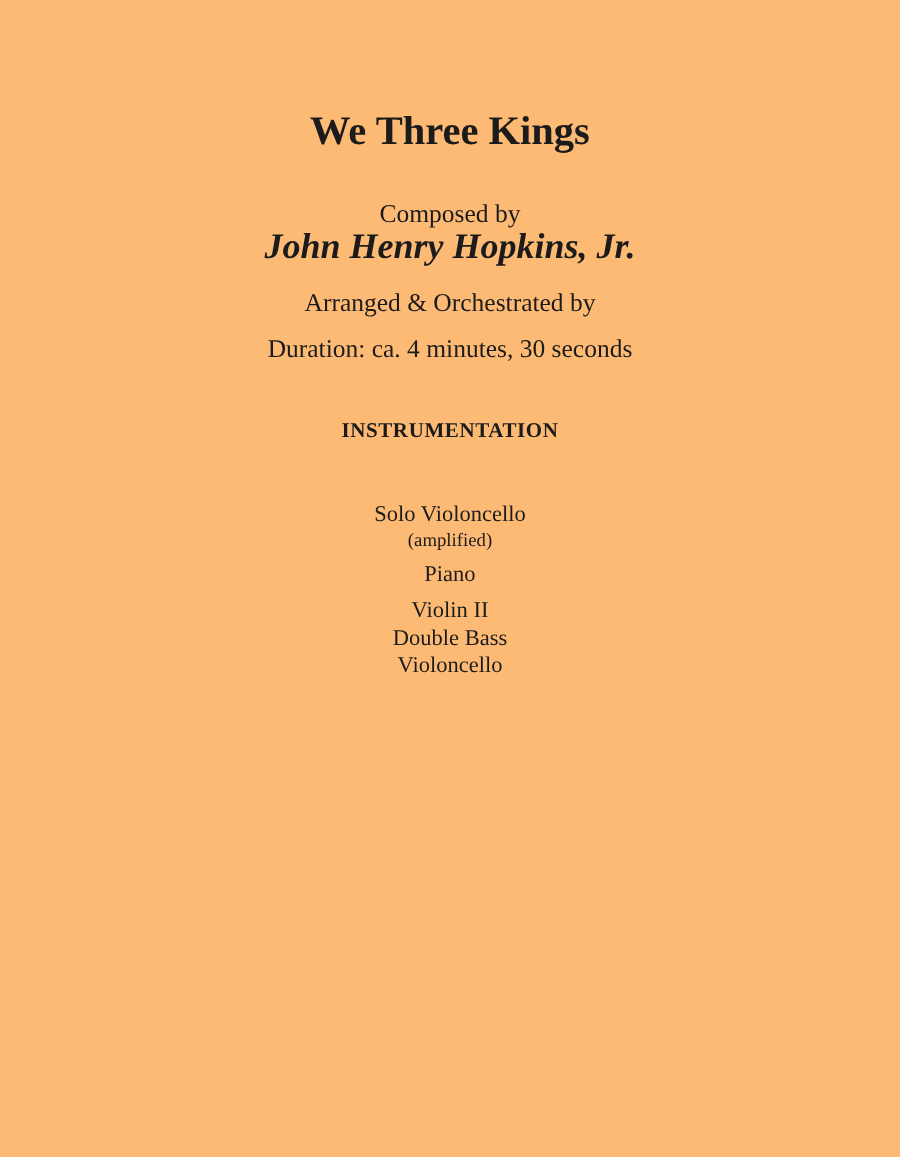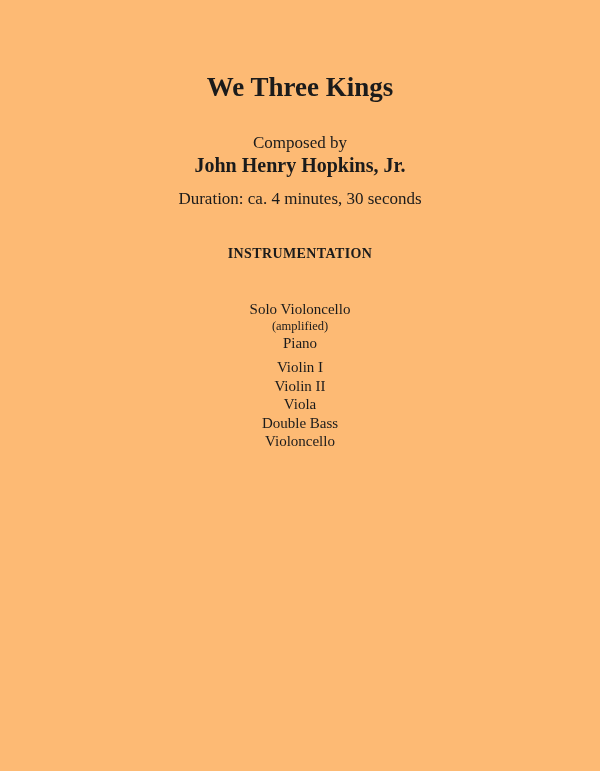--- a/index.html
+++ b/index.html
@@ -26,23 +26,24 @@
     line-height: 34px;
     margin: 0;
   }
   .credit-label {
     font-size: 17px;
     line-height: 21px;
   }
   .credit-label.composed { margin-top: 28px; }
   .credit-label.arranged { margin-top: 13px; }
   .credit-name {
-    font-size: 20px;
+    font-size: 24px;
     font-weight: bold;
     line-height: 25px;
+    font-style: italic;
   }
   .duration {
     font-size: 17px;
     line-height: 21px;
     margin-top: 10px;
   }
   .instr-heading {
     font-size: 14px;
     font-weight: bold;
     line-height: 24px;
@@ -54,20 +55,21 @@
     line-height: 19px;
     margin-top: 34px;
   }
   .solo-note {
     font-size: 12.5px;
     line-height: 15px;
   }
   .piano-line {
     font-size: 15px;
     line-height: 19px;
+    margin-top: 6px;
   }
   .strings-list { margin-top: 5px; }
   .string-item {
     font-size: 15px;
     line-height: 18.5px;
   }
   .logo {
     position: relative;
     width: 210px;
     height: 100px;
@@ -95,32 +97,31 @@
 </head>
 <body>
 
 <div class="page">
 
   <h1 class="title">We Three Kings</h1>
 
   <div class="credit-label composed">Composed by</div>
   <div class="credit-name">John Henry Hopkins, Jr.</div>
 
+  <div class="credit-label arranged">Arranged &amp; Orchestrated by</div>
 
   <div class="duration">Duration: ca. 4 minutes, 30 seconds</div>
 
   <div class="instr-heading">INSTRUMENTATION</div>
 
   <div class="solo-instrument">Solo Violoncello</div>
   <div class="solo-note">(amplified)</div>
 
   <div class="piano-line">Piano</div>
 
   <div class="strings-list">
-    <div class="string-item">Violin I</div>
     <div class="string-item">Violin II</div>
-    <div class="string-item">Viola</div>
     <div class="string-item">Double Bass</div>
     <div class="string-item">Violoncello</div>
   </div>
 
 
 </div>
 
 </body></html>

